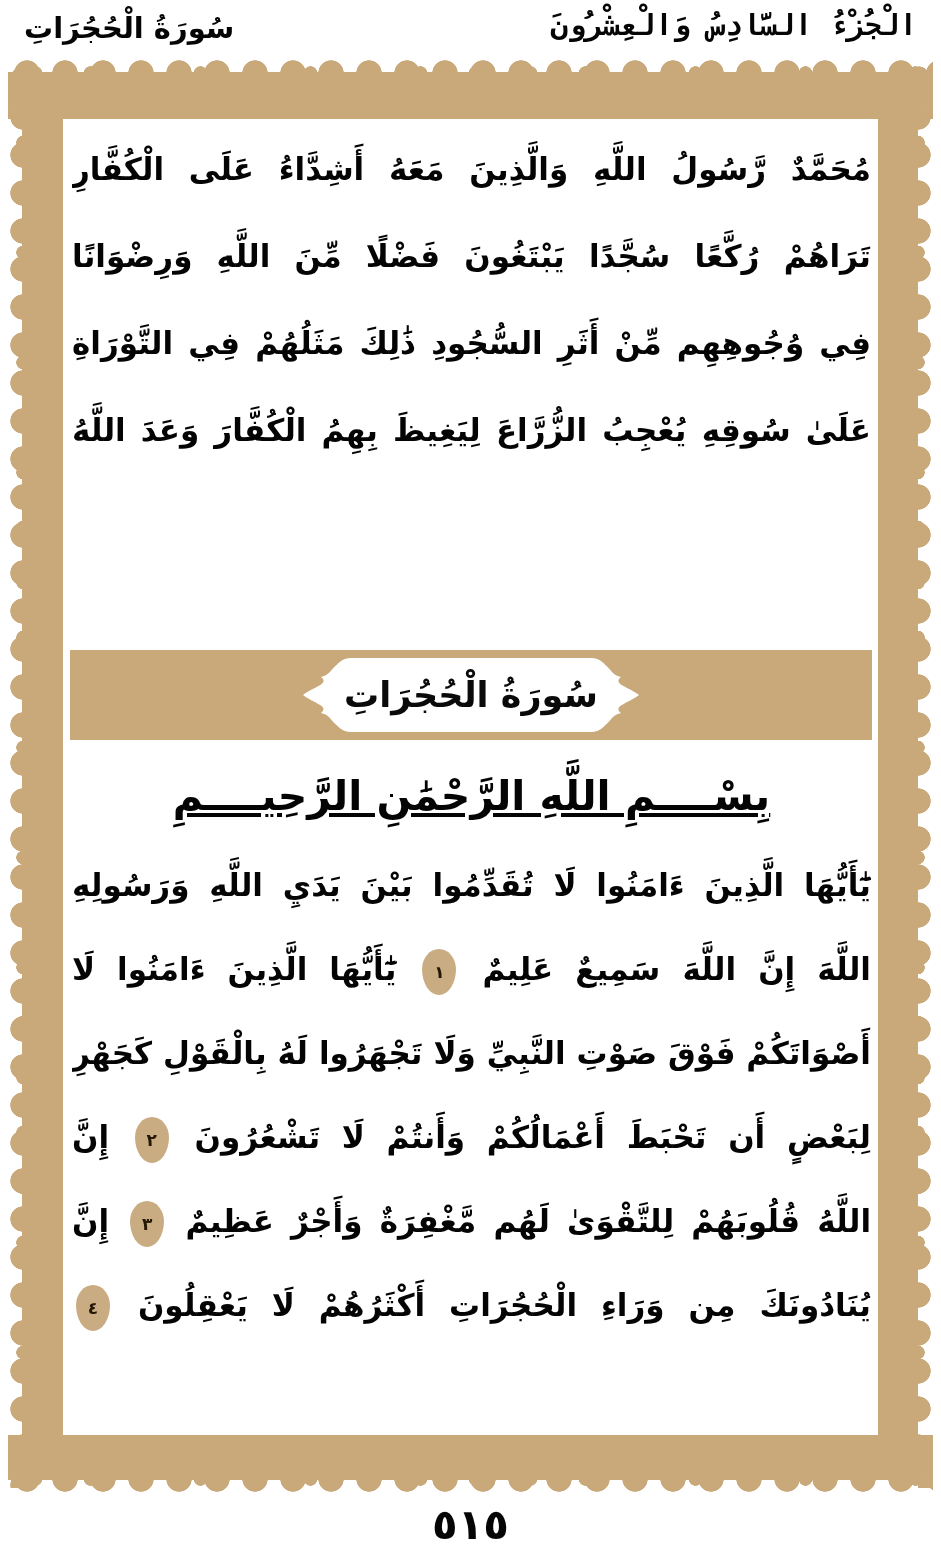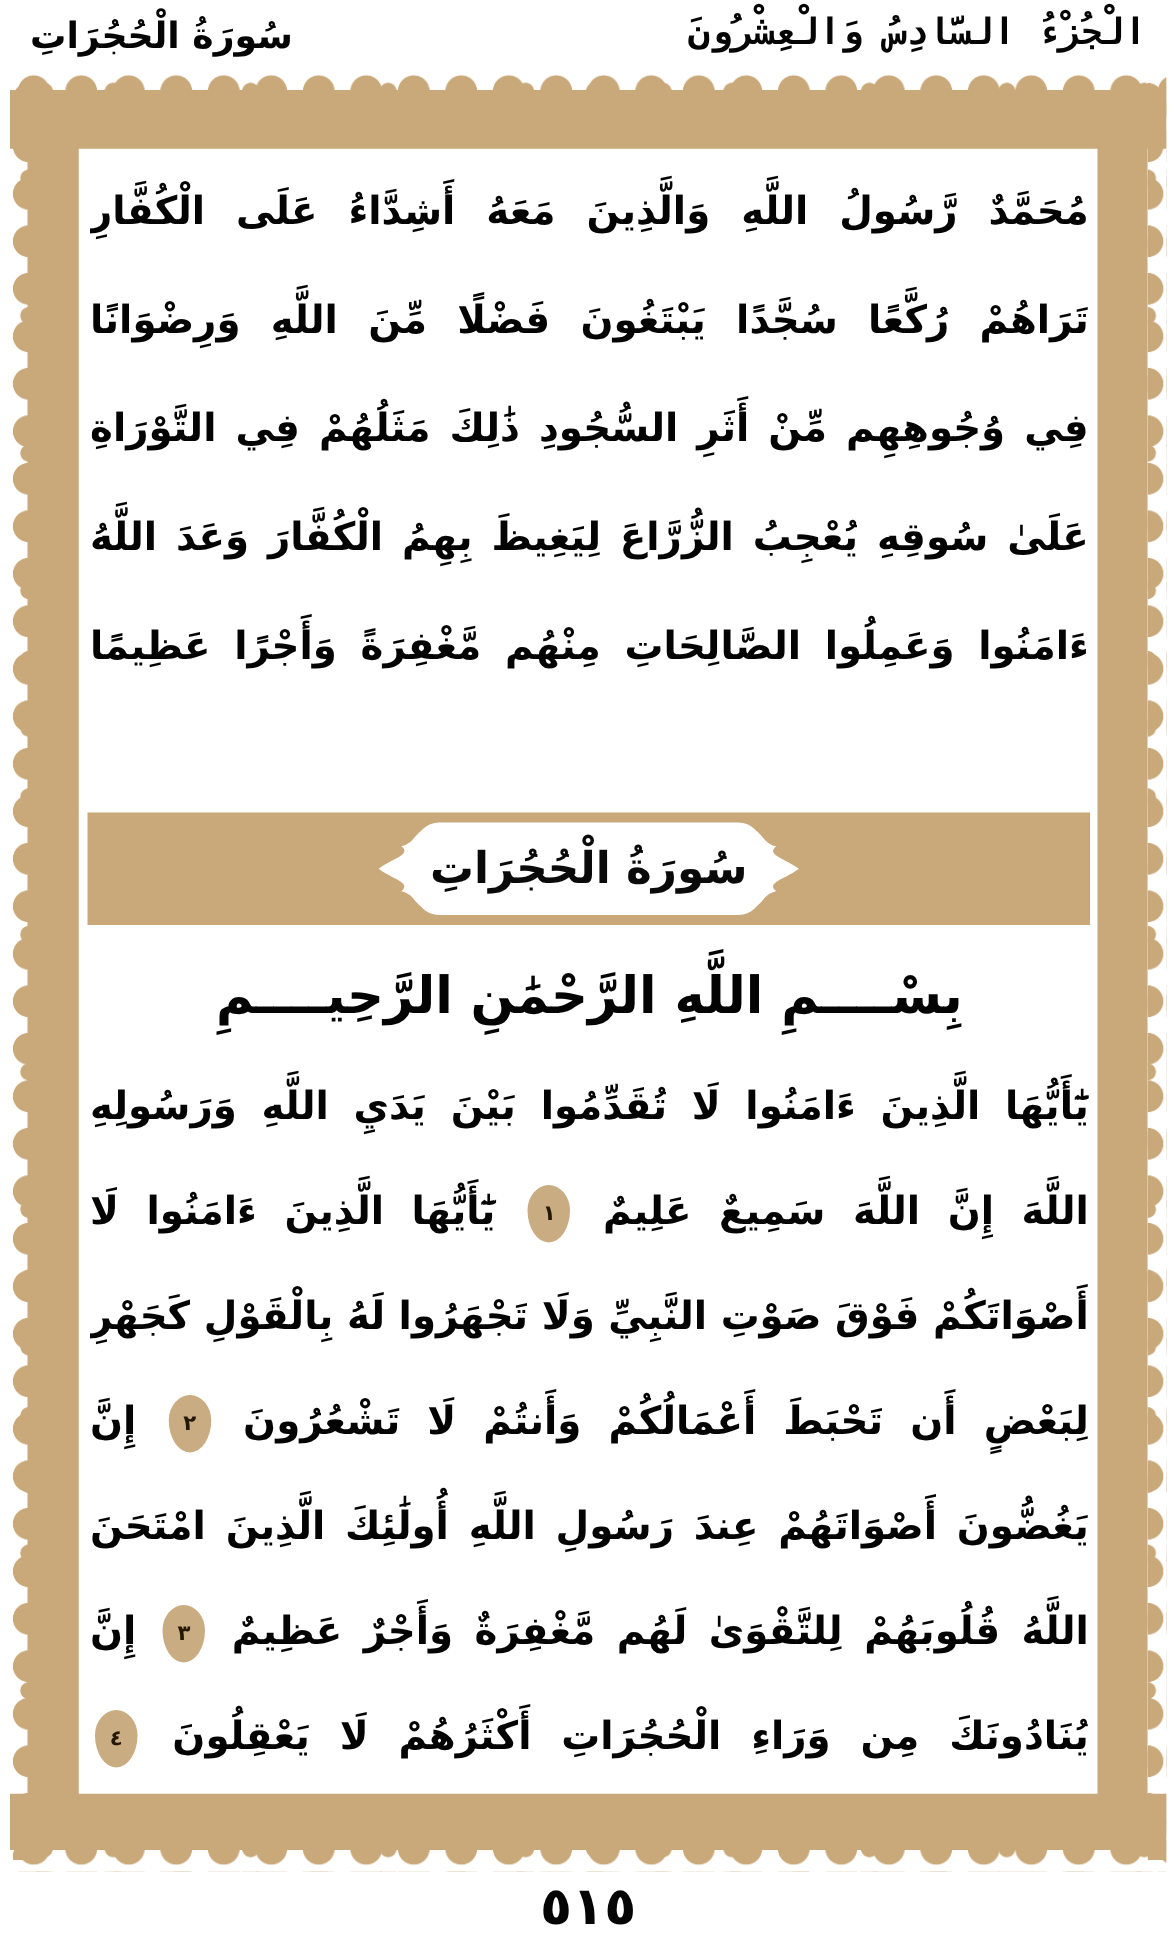--- a/index.html
+++ b/index.html
@@ -78,21 +78,21 @@
   .cartouche-svg{position:absolute;left:50%;top:50%;transform:translate(-50%,-50%);}
   .banner-title{
     position:absolute;left:0;top:0;width:100%;height:100%;
     display:flex;align-items:center;justify-content:center;
     font-size:35px;font-weight:bold;color:#0a0a0a;text-align:center;
   }
 
   
   .bismillah{
     left:72px;top:748px;width:799px;height:96px;line-height:96px;
-    text-align:center;font-size:41px;font-weight:bold;color:#040404;direction:rtl;
+    text-align:center;font-size:41px;font-weight:bold;color:#040404;direction:rtl;text-decoration:underline;
   }
 
   
   .page-number{
     left:0;top:1502px;width:941px;height:46px;line-height:46px;
     text-align:center;font-size:42px;font-weight:bold;color:#050505;
   }
 </style>
 </head>
 <body>
@@ -107,37 +107,35 @@
 <div class="abs sc sc-top"></div>
 <div class="abs sc sc-bottom"></div>
 <div class="abs sc sc-left"></div>
 <div class="abs sc sc-right"></div>
 
 <div id="section-fath" class="abs text-col">
     <div class="quran-line"><span class="qtext">مُحَمَّدٌ رَّسُولُ اللَّهِ وَالَّذِينَ مَعَهُ أَشِدَّاءُ عَلَى الْكُفَّارِ رُحَمَاءُ بَيْنَهُمْ</span> </div>
     <div class="quran-line"><span class="qtext">تَرَاهُمْ رُكَّعًا سُجَّدًا يَبْتَغُونَ فَضْلًا مِّنَ اللَّهِ وَرِضْوَانًا سِيمَاهُمْ</span> </div>
     <div class="quran-line"><span class="qtext">فِي وُجُوهِهِم مِّنْ أَثَرِ السُّجُودِ ذَٰلِكَ مَثَلُهُمْ فِي التَّوْرَاةِ وَمَثَلُهُمْ فِي</span> </div>
     <div class="quran-line"><span class="qtext">عَلَىٰ سُوقِهِ يُعْجِبُ الزُّرَّاعَ لِيَغِيظَ بِهِمُ الْكُفَّارَ وَعَدَ اللَّهُ الَّذِينَ</span> </div>
-    <div class="quran-line"><span class="qtext">ءَامَنُوا وَعَمِلُوا الصَّالِحَاتِ مِنْهُم مَّغْفِرَةً وَأَجْرًا عَظِيمًا</span>  </div>
   </div>
 
 <div class="abs surah-banner">
   <svg class="cartouche-svg" width="364" height="82" viewBox="0 0 364 82" aria-hidden="true">
     <path fill="#ffffff" d="M62,4 h240 a18,18 0 0 1 18,18 v38 a18,18 0 0 1 -18,18 h-240 a18,18 0 0 1 -18,-18 v-38 a18,18 0 0 1 18,-18 Z"></path>
     <path fill="#ffffff" d="M64,6 C40,8 46,20 32,23 C41,30 24,33 14,41 C24,49 41,52 32,59 C46,62 40,74 64,76 Z"></path>
     <path fill="#ffffff" d="M300,6 C324,8 318,20 332,23 C323,30 340,33 350,41 C340,49 323,52 332,59 C318,62 324,74 300,76 Z"></path>
   </svg>
   <div class="banner-title">سُورَةُ الْحُجُرَاتِ</div>
 </div>
 
 <div class="abs bismillah">بِسْــــمِ اللَّهِ الرَّحْمَٰنِ الرَّحِيــــمِ</div>
 
 <div id="section-hujurat" class="abs text-col">
     <div class="quran-line"><span class="qtext">يَٰٓأَيُّهَا الَّذِينَ ءَامَنُوا لَا تُقَدِّمُوا بَيْنَ يَدَيِ اللَّهِ وَرَسُولِهِ وَاتَّقُوا</span> </div>
     <div class="quran-line"><span class="qtext">اللَّهَ إِنَّ اللَّهَ سَمِيعٌ عَلِيمٌ</span> <span class="verse-marker">١</span> <span class="qtext">يَٰٓأَيُّهَا الَّذِينَ ءَامَنُوا لَا تَرْفَعُوا</span> </div>
     <div class="quran-line"><span class="qtext">أَصْوَاتَكُمْ فَوْقَ صَوْتِ النَّبِيِّ وَلَا تَجْهَرُوا لَهُ بِالْقَوْلِ كَجَهْرِ بَعْضِكُمْ</span> </div>
     <div class="quran-line"><span class="qtext">لِبَعْضٍ أَن تَحْبَطَ أَعْمَالُكُمْ وَأَنتُمْ لَا تَشْعُرُونَ</span> <span class="verse-marker">٢</span> <span class="qtext">إِنَّ الَّذِينَ</span> </div>
-    <div class="quran-line"><span class="qtext">يَغُضُّونَ أَصْوَاتَهُمْ عِندَ رَسُولِ اللَّهِ أُولَٰئِكَ الَّذِينَ امْتَحَنَ</span> </div>
     <div class="quran-line"><span class="qtext">اللَّهُ قُلُوبَهُمْ لِلتَّقْوَىٰ لَهُم مَّغْفِرَةٌ وَأَجْرٌ عَظِيمٌ</span> <span class="verse-marker">٣</span> <span class="qtext">إِنَّ الَّذِينَ</span> </div>
     <div class="quran-line"><span class="qtext">يُنَادُونَكَ مِن وَرَاءِ الْحُجُرَاتِ أَكْثَرُهُمْ لَا يَعْقِلُونَ</span> <span class="verse-marker">٤</span> </div>
   </div>
 
 <div class="abs page-number">٥١٥</div>
 
 </body></html>

